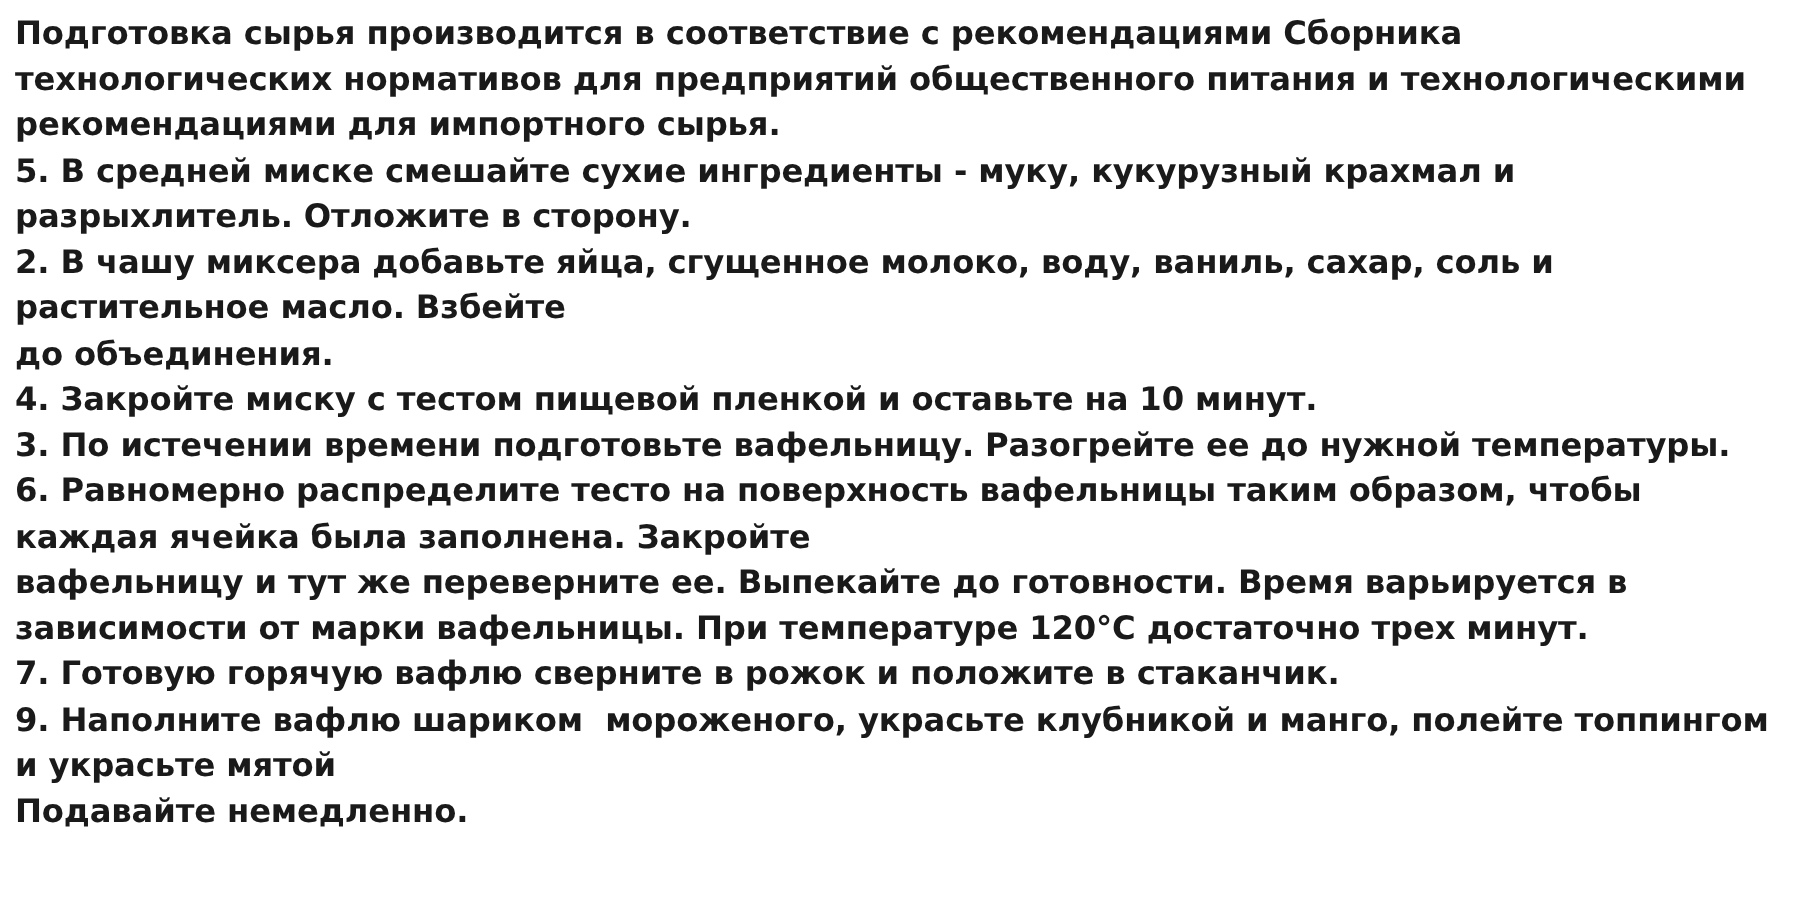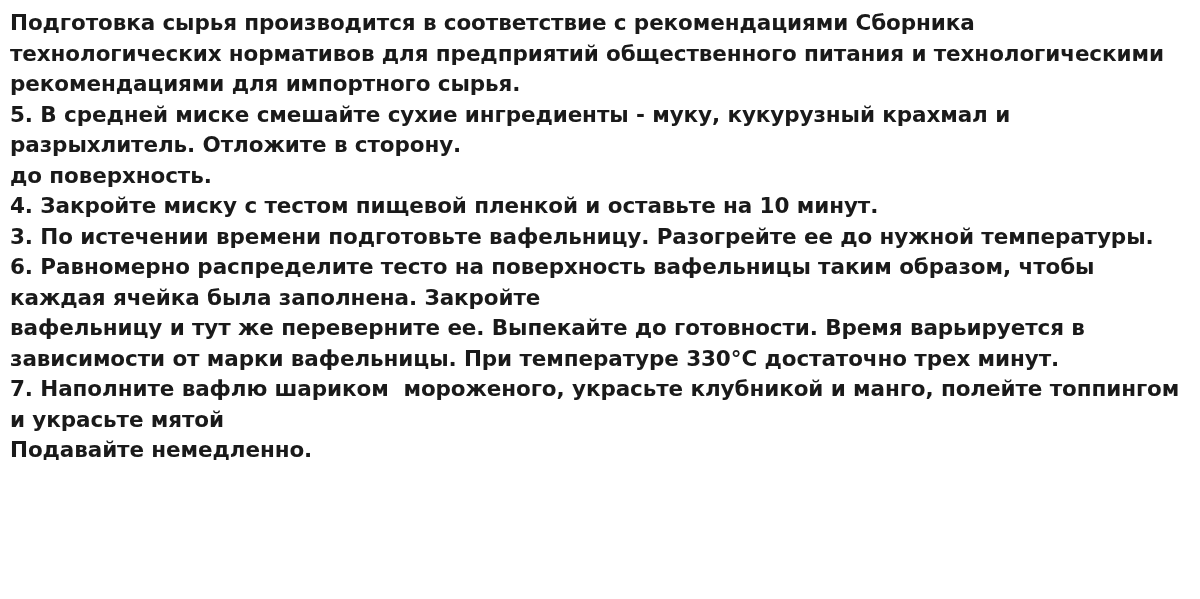--- a/index.html
+++ b/index.html
@@ -30,20 +30,22 @@
     letter-spacing: -0.1px;
     white-space: pre-wrap;
   }
 </style>
 </head>
 <body>
 
 <div class="doc">
   <p class="para">Подготовка сырья производится в соответствие с рекомендациями Сборника технологических нормативов для предприятий общественного питания и технологическими рекомендациями для импортного сырья.</p>
   <p class="para">5. В средней миске смешайте сухие ингредиенты - муку, кукурузный крахмал и разрыхлитель. Отложите в сторону.</p>
-  <p class="para">до поверхность.</p>
+  <p class="para">2. В чашу миксера добавьте яйца, сгущенное молоко, воду, ваниль, сахар, соль и растительное масло. Взбейте</p>
+  <p class="para">до объединения.</p>
   <p class="para">4. Закройте миску с тестом пищевой пленкой и оставьте на 10 минут.</p>
   <p class="para">3. По истечении времени подготовьте вафельницу. Разогрейте ее до нужной температуры.</p>
   <p class="para">6. Равномерно распределите тесто на поверхность вафельницы таким образом, чтобы каждая ячейка была заполнена. Закройте</p>
-  <p class="para">вафельницу и тут же переверните ее. Выпекайте до готовности. Время варьируется в зависимости от марки вафельницы. При температуре 330°C достаточно трех минут.</p>
-  <p class="para">7. Наполните вафлю шариком  мороженого, украсьте клубникой и манго, полейте топпингом и украсьте мятой</p>
+  <p class="para">вафельницу и тут же переверните ее. Выпекайте до готовности. Время варьируется в зависимости от марки вафельницы. При температуре 120°C достаточно трех минут.</p>
+  <p class="para">7. Готовую горячую вафлю сверните в рожок и положите в стаканчик.</p>
+  <p class="para">9. Наполните вафлю шариком  мороженого, украсьте клубникой и манго, полейте топпингом и украсьте мятой</p>
   <p class="para">Подавайте немедленно.</p>
 </div>
 
 </body></html>

